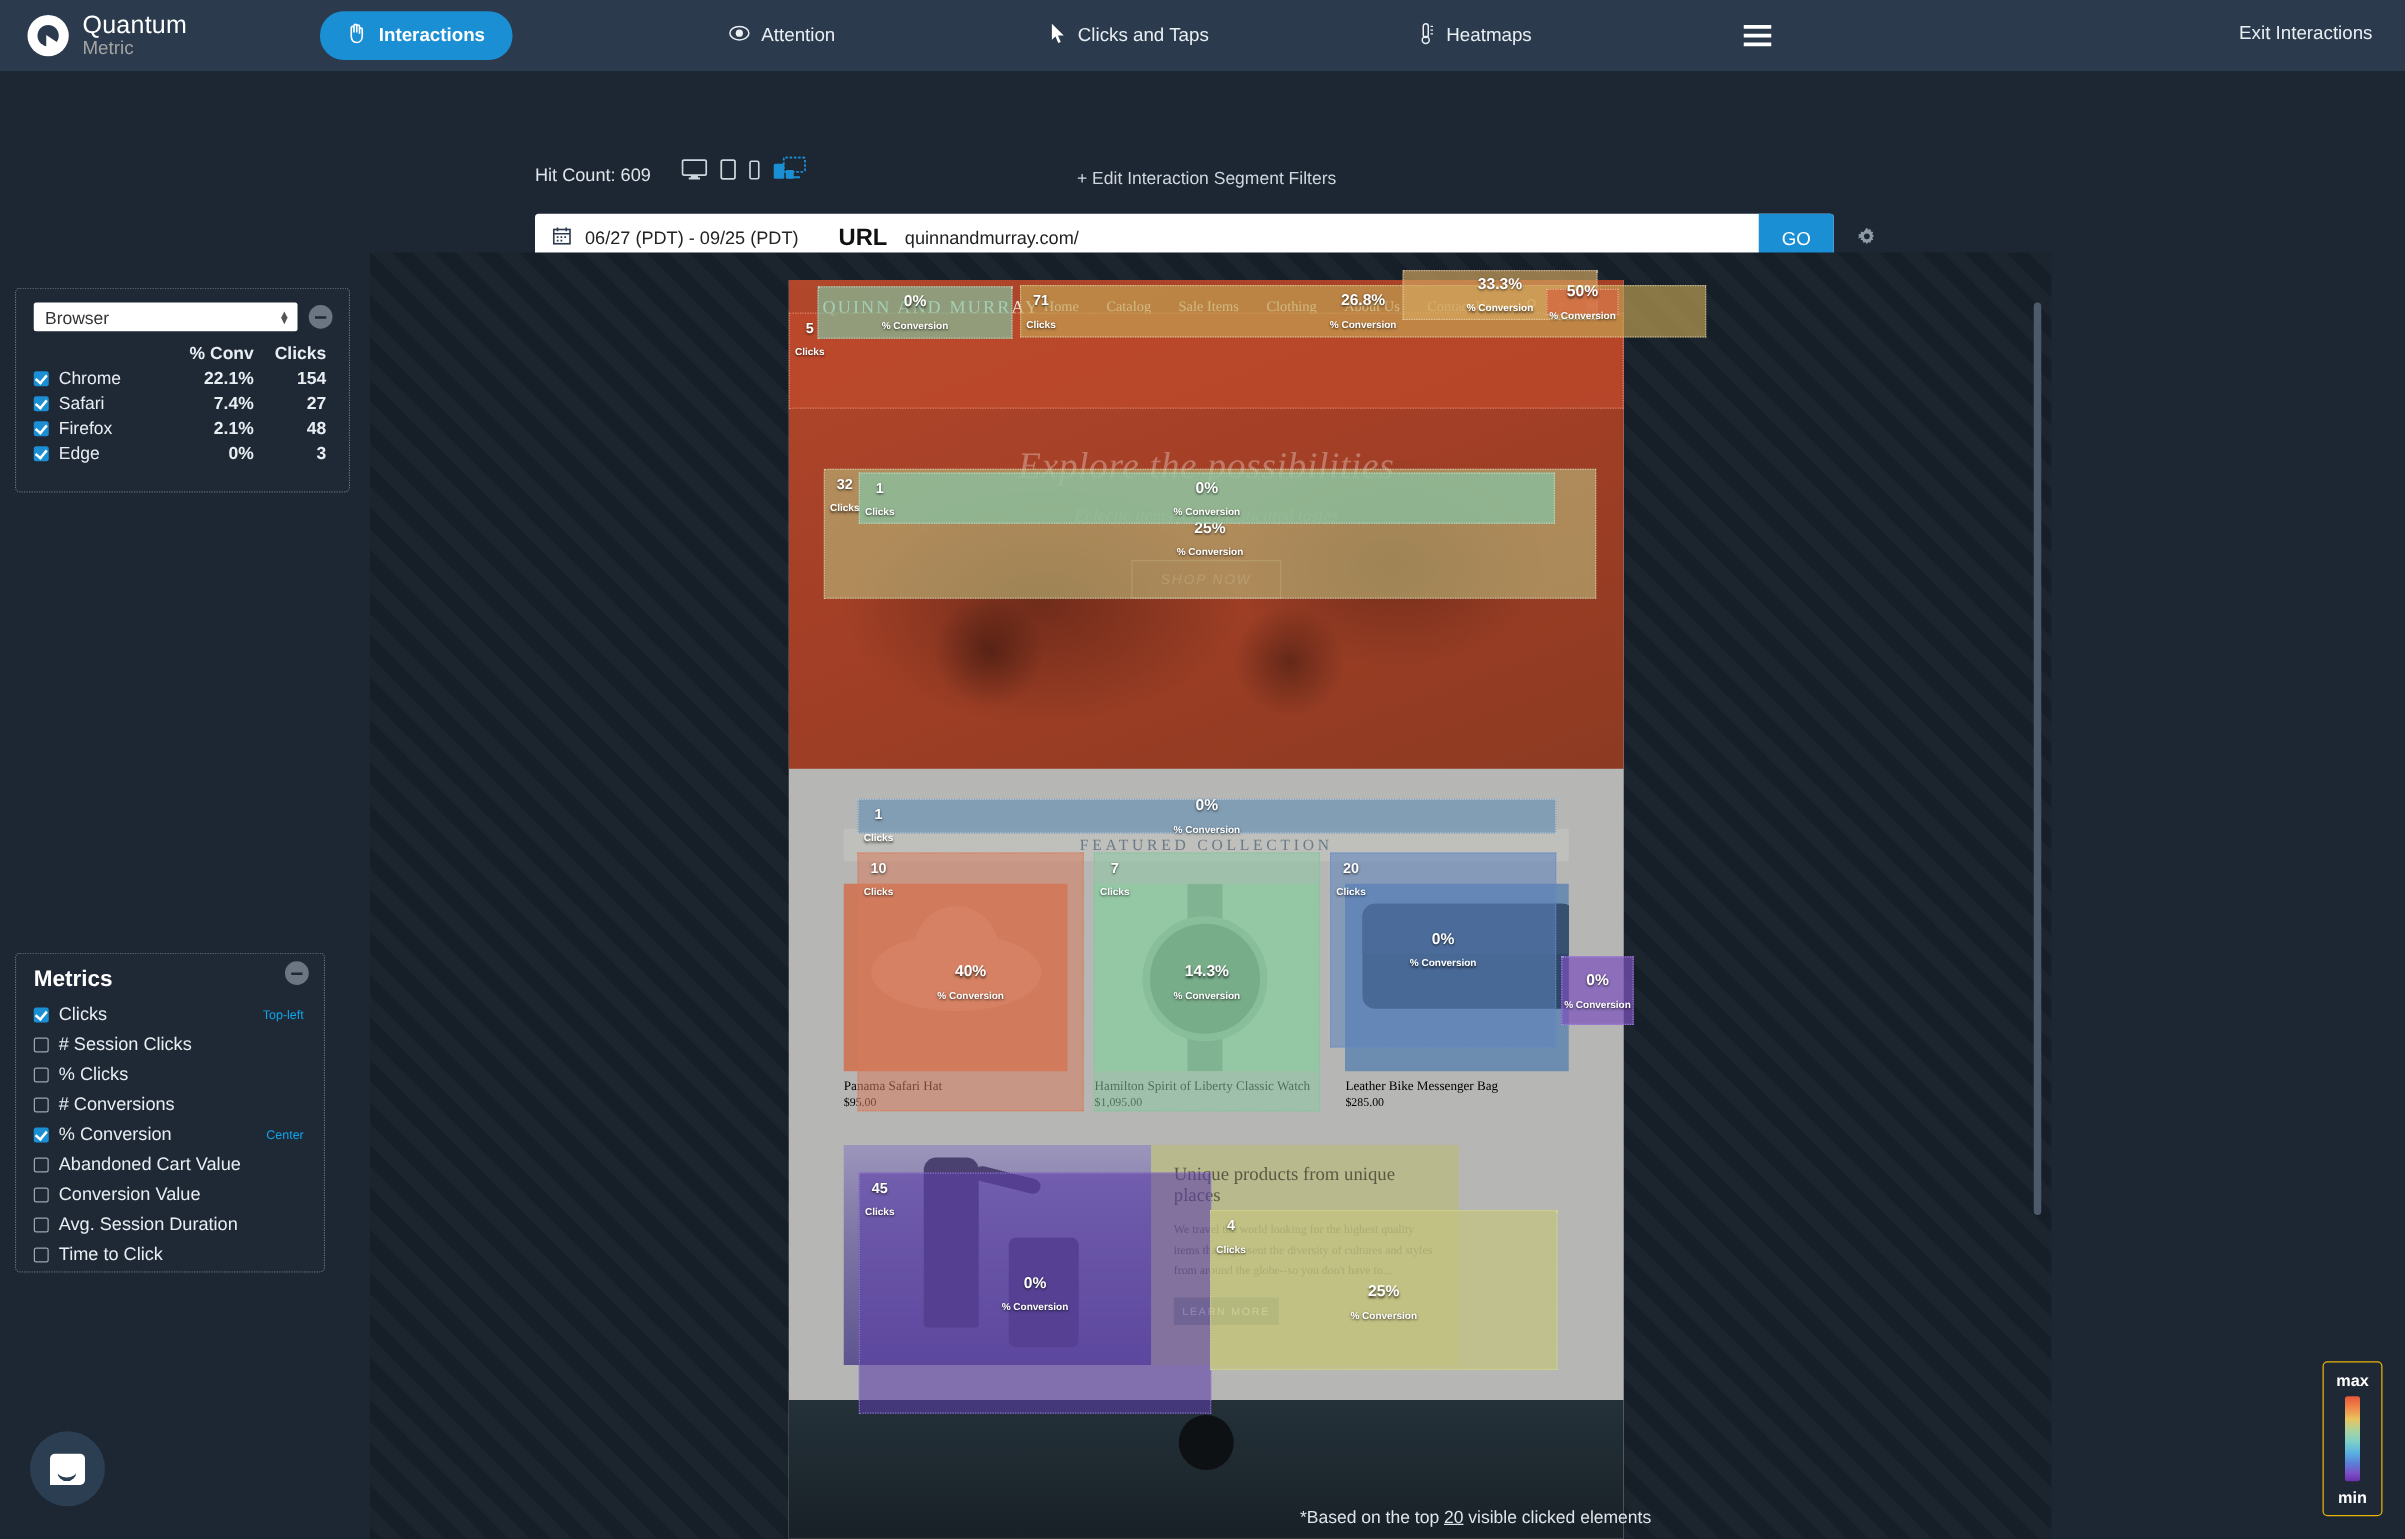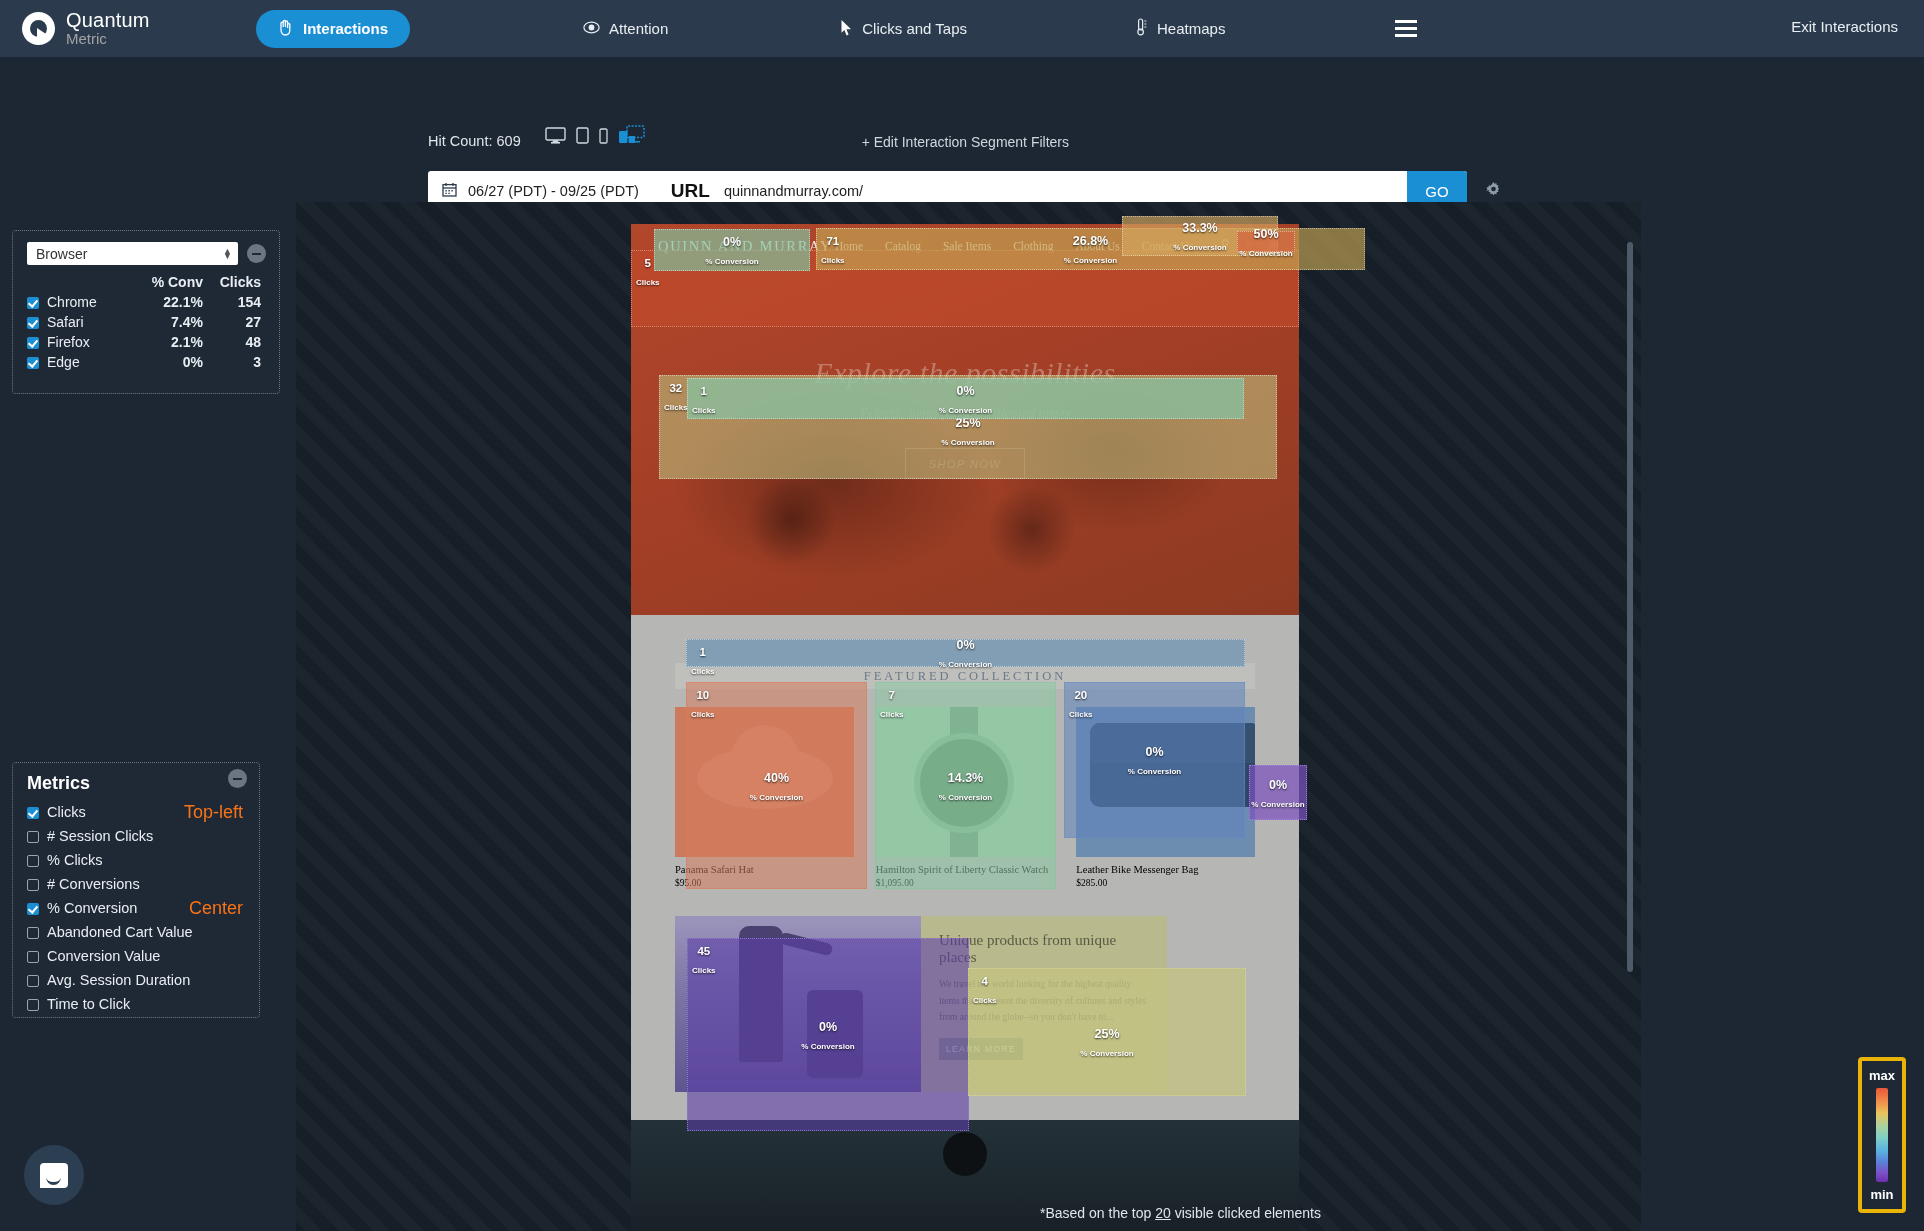--- a/index.html
+++ b/index.html
@@ -129,21 +129,21 @@
   .cb.off::after { display: none; }
 
   .panel-metrics { left: 12px; top: 762px; width: 248px; height: 256px; }
   .mtitle { color: #fff; font-size: 18px; font-weight: bold; padding: 10px 0 0 14px; }
   .mhead { display: flex; align-items: center; justify-content: space-between; padding-right: 12px; }
   .mrow {
     display: flex; align-items: center; justify-content: space-between;
     padding: 0 16px 0 14px; height: 24px;
   }
   .mrow .lbl { color: #e9eef3; font-size: 14.5px; }
-  .mrow .pos { color: #f97316; font-size: 18px; }
+  .mrow .pos { color: #0ea5e9; font-size: 10px; }
 
   .chev-expand {
     position: absolute; left: 297px; top: 1160px; color: #c9d2da;
     font-size: 22px; cursor: pointer;
   }
   .intercom {
     position: absolute; left: 24px; top: 1145px; width: 60px; height: 60px;
     border-radius: 50%; background: #2c3e52; cursor: pointer;
     display: flex; align-items: center; justify-content: center;
   }
@@ -309,22 +309,22 @@
   .hm .pct .t { font-size: 8px; font-weight: bold; }
   .hm .clk {
     position: absolute; left: 4px; top: 2px; color: #fff; text-align: center;
     text-shadow: 0 1px 2px rgba(0,0,0,.75);
   }
   .hm .clk .n { font-size: 11.5px; font-weight: bold; line-height: 1.05; }
   .hm .clk .l { font-size: 8px; font-weight: bold; }
 
   
   .legend {
-    position: absolute; right: 18px; bottom: 18px; width: 48px; height: 156px;
-    background: #1f2936; border: 4px solid #eab308; border-radius: 4px;
+    position: absolute; right: 18px; bottom: 18px; width: 48px; height: 124px;
+    background: #1f2936; border: 1px solid #eab308; border-radius: 4px;
     display: flex; flex-direction: column; align-items: center;
     justify-content: space-between; padding: 7px 0; z-index: 40;
   }
   .legend .lt { color: #fff; font-size: 13px; font-weight: bold; }
   .legend .bar {
     width: 12px; flex: 1 1 auto; margin: 5px 0; border-radius: 2px;
     background: linear-gradient(180deg,#e8563a 0%,#ef8b4a 14%,#e8c45e 27%,#a9d3a0 41%,#7fd0c7 53%,#5ab4e0 66%,#5a84d8 78%,#7a52c8 90%,#6b2fb0 100%);
   }
 </style>
 </head>

